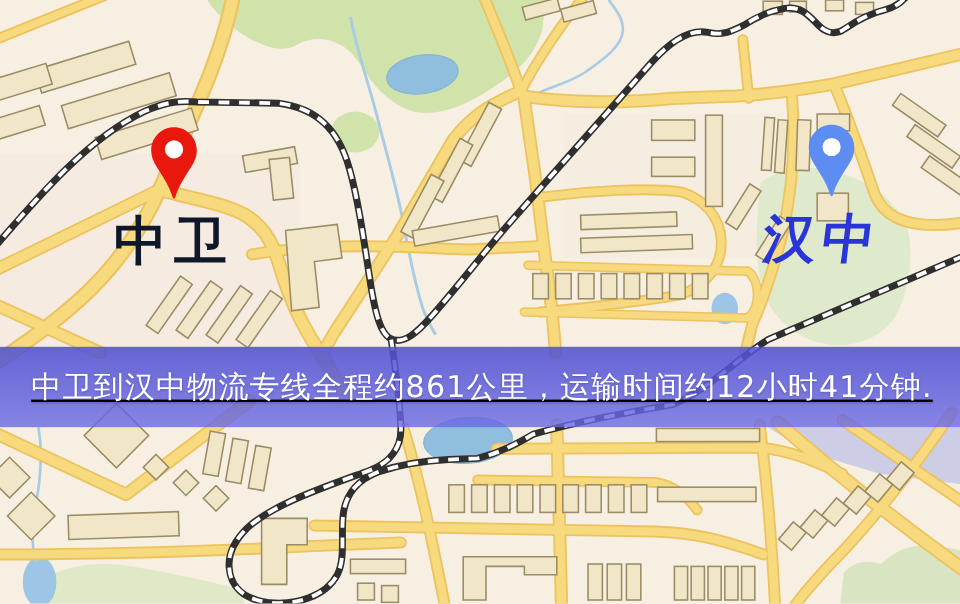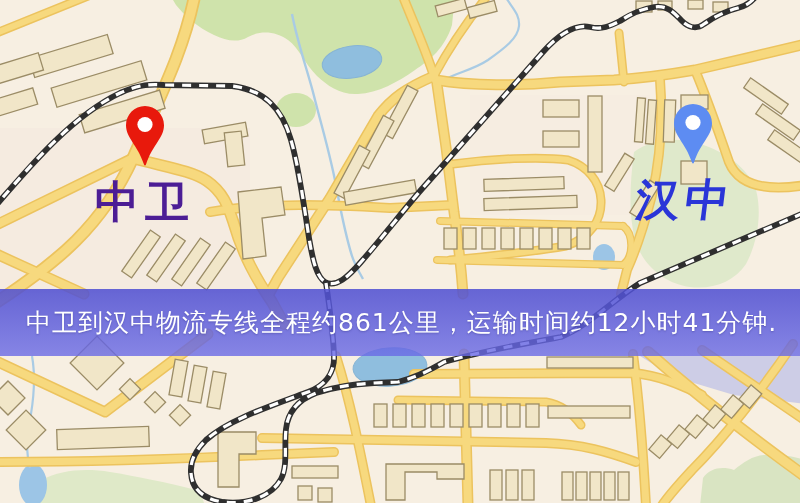--- a/index.html
+++ b/index.html
@@ -7,31 +7,32 @@
     width:800px;height:503px;position:relative;overflow:hidden;
     background:#f7efe2;
     font-family:"DejaVu Sans","Liberation Sans",sans-serif;
   }
   #map-canvas{position:absolute;left:0;top:0;width:800px;height:503px;display:block;}
   .banner{
     position:absolute;left:0;top:289px;width:800px;height:67px;
     background:linear-gradient(180deg,rgba(80,80,210,0.87),rgba(106,106,230,0.80));
     display:flex;align-items:center;box-sizing:border-box;padding-left:26px;
     z-index:5;
+    text-decoration:underline;
   }
   .banner span{
     color:#ffffff;font-size:25px;letter-spacing:1px;white-space:nowrap;
     text-shadow:0 1px 2px rgba(40,40,120,0.35);
   }
   .pin{position:absolute;width:40px;height:66px;z-index:4;}
   .pin svg{display:block;width:100%;height:100%;}
   #origin-pin{left:125px;top:103px;}
   #dest-pin{left:673px;top:101px;}
   .marker-label{position:absolute;font-weight:bold;z-index:4;line-height:1;}
-  #origin-label{left:95px;top:180px;font-size:44px;letter-spacing:6px;color:#4c1d95;}
+  #origin-label{left:95px;top:180px;font-size:44px;letter-spacing:6px;color:#0f172a;}
   #dest-label{left:636px;top:178px;font-size:44px;letter-spacing:5px;color:#2a35d8;transform:skewX(-7deg);}
 </style>
 </head>
 <body>
 
 <svg id="map-canvas" viewBox="0 0 800 503" xmlns="http://www.w3.org/2000/svg">
   <defs>
     <path id="rdA" d="M -6 34 L 98 -8"></path>
     <path id="rdB" d="M 195 -6 C 184 50 162 92 133 158 C 102 226 58 262 -6 304"></path>
     <path id="rdB2" d="M -8 252 L 84 294"></path>

